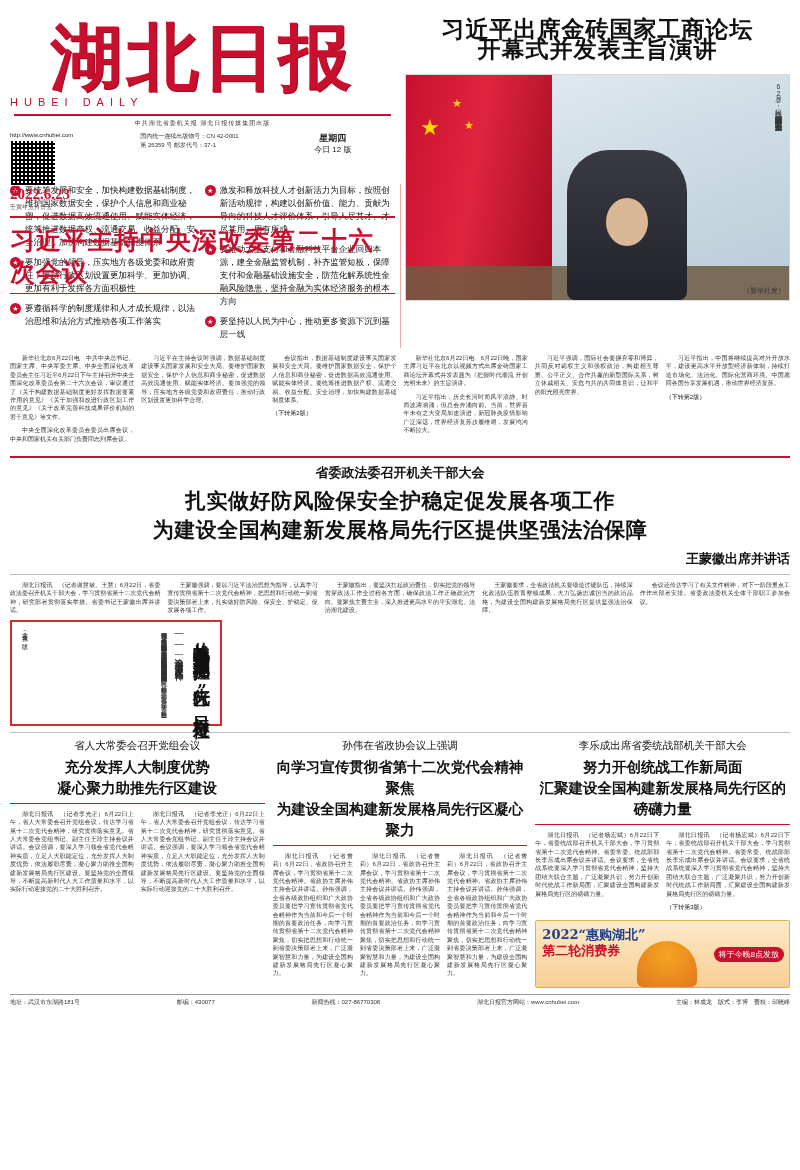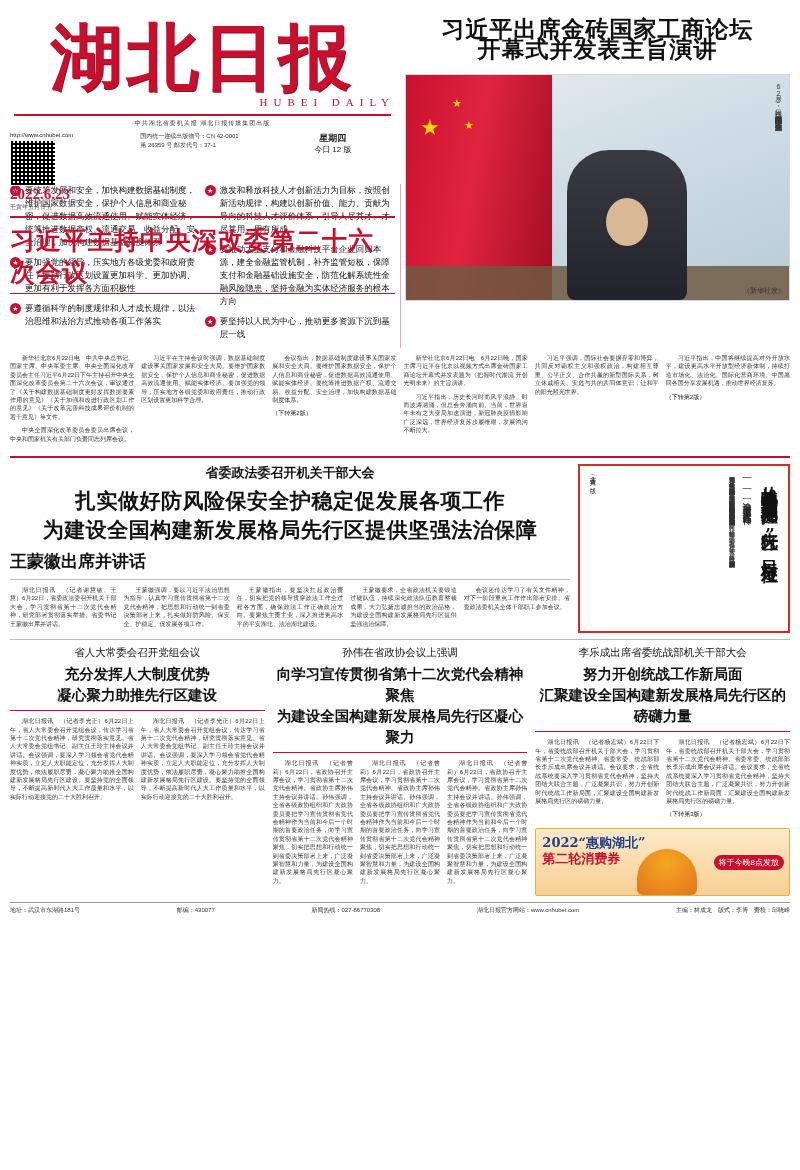--- a/index.html
+++ b/index.html
@@ -14,21 +14,21 @@
 
   
   .masthead{display:flex;gap:10px;height:170px;}
   .mast-left{width:385px;position:relative;}
   .logo{
     font-family:"DejaVu Serif","Liberation Serif",serif;
     font-weight:bold;color:#c8102e;font-size:72px;letter-spacing:4px;
     line-height:86px;text-align:center;padding-top:8px;
     text-shadow:1px 1px 0 #9c0c22;
   }
-  .logo-en{text-align:right;color:#c8102e;font-size:11px;letter-spacing:6px;margin-top:-4px;font-family:Liberation Serif, serif;}
+  .logo-en{text-align:left;color:#c8102e;font-size:11px;letter-spacing:6px;margin-top:-4px;font-family:Liberation Sans, sans-serif;}
   .mast-rule{border-top:2px solid #c8102e;margin:6px 4px 3px 4px;}
   .mast-sub{font-size:6px;color:#333;text-align:center;letter-spacing:1px;}
   .mast-info{display:flex;align-items:flex-start;gap:6px;margin-top:4px;font-size:6px;color:#333;}
   .mast-col{flex:1;}
   .mast-url{font-size:6px;color:#222;margin-bottom:2px;}
   .qr{width:44px;height:44px;background:
       repeating-linear-gradient(90deg,#000 0 2px,#fff 2px 4px),
       repeating-linear-gradient(0deg,#000 0 2px,transparent 2px 4px);
       background-blend-mode:multiply;border:1px solid #fff;}
   .date-red{color:#c8102e;font-size:15px;font-weight:bold;font-family:"Liberation Serif",serif;}
@@ -79,26 +79,26 @@
   .cols{display:flex;gap:7px;margin-top:6px;}
   .col{flex:1;font-size:6px;line-height:8.4px;color:#333;text-align:justify;}
   .col p{margin:0 0 5px 0;}
   .indent{text-indent:12px;}
   .jump{color:#111;}
 
   hr.thin{border:0;border-top:1px solid #bbb;margin:6px 0;}
   hr.red{border:0;border-top:2px solid #c8102e;margin:8px 0 6px 0;}
 
   
-  .mid{display:flex;gap:8px;}
+  .mid{display:flex;flex-direction:column;}
   .mid-main{flex:1;}
   .mid-kicker{text-align:center;font-size:13px;color:#111;font-weight:bold;margin-bottom:4px;font-family:"DejaVu Serif",serif;}
   .mid-title{font-family:"DejaVu Serif","Liberation Serif",serif;font-weight:bold;color:#111;
      font-size:21px;line-height:29px;text-align:center;letter-spacing:.5px;}
-  .mid-sub{text-align:left;font-size:17px;margin:6px 0 4px 0;font-weight:bold;font-family:"DejaVu Serif",serif;}
+  .mid-sub{text-align:right;font-size:13px;margin:6px 0 4px 0;font-weight:bold;font-family:"DejaVu Serif",serif;}
 
   
   .redbox{width:212px;border:2px solid #d62a2a;padding:6px 6px;box-sizing:border-box;display:flex;flex-direction:row-reverse;gap:4px;}
   .rb-title{writing-mode:vertical-rl;text-orientation:upright;font-family:"DejaVu Serif",serif;font-weight:bold;
      font-size:17px;line-height:24px;letter-spacing:2px;color:#111;}
   .rb-sub{writing-mode:vertical-rl;text-orientation:upright;font-size:9px;line-height:14px;color:#222;letter-spacing:1px;}
   .rb-body{writing-mode:vertical-rl;text-orientation:upright;font-size:6px;line-height:9px;color:#333;flex:1;max-height:320px;overflow:hidden;}
 
   
   .bottom{display:flex;gap:8px;margin-top:6px;}

